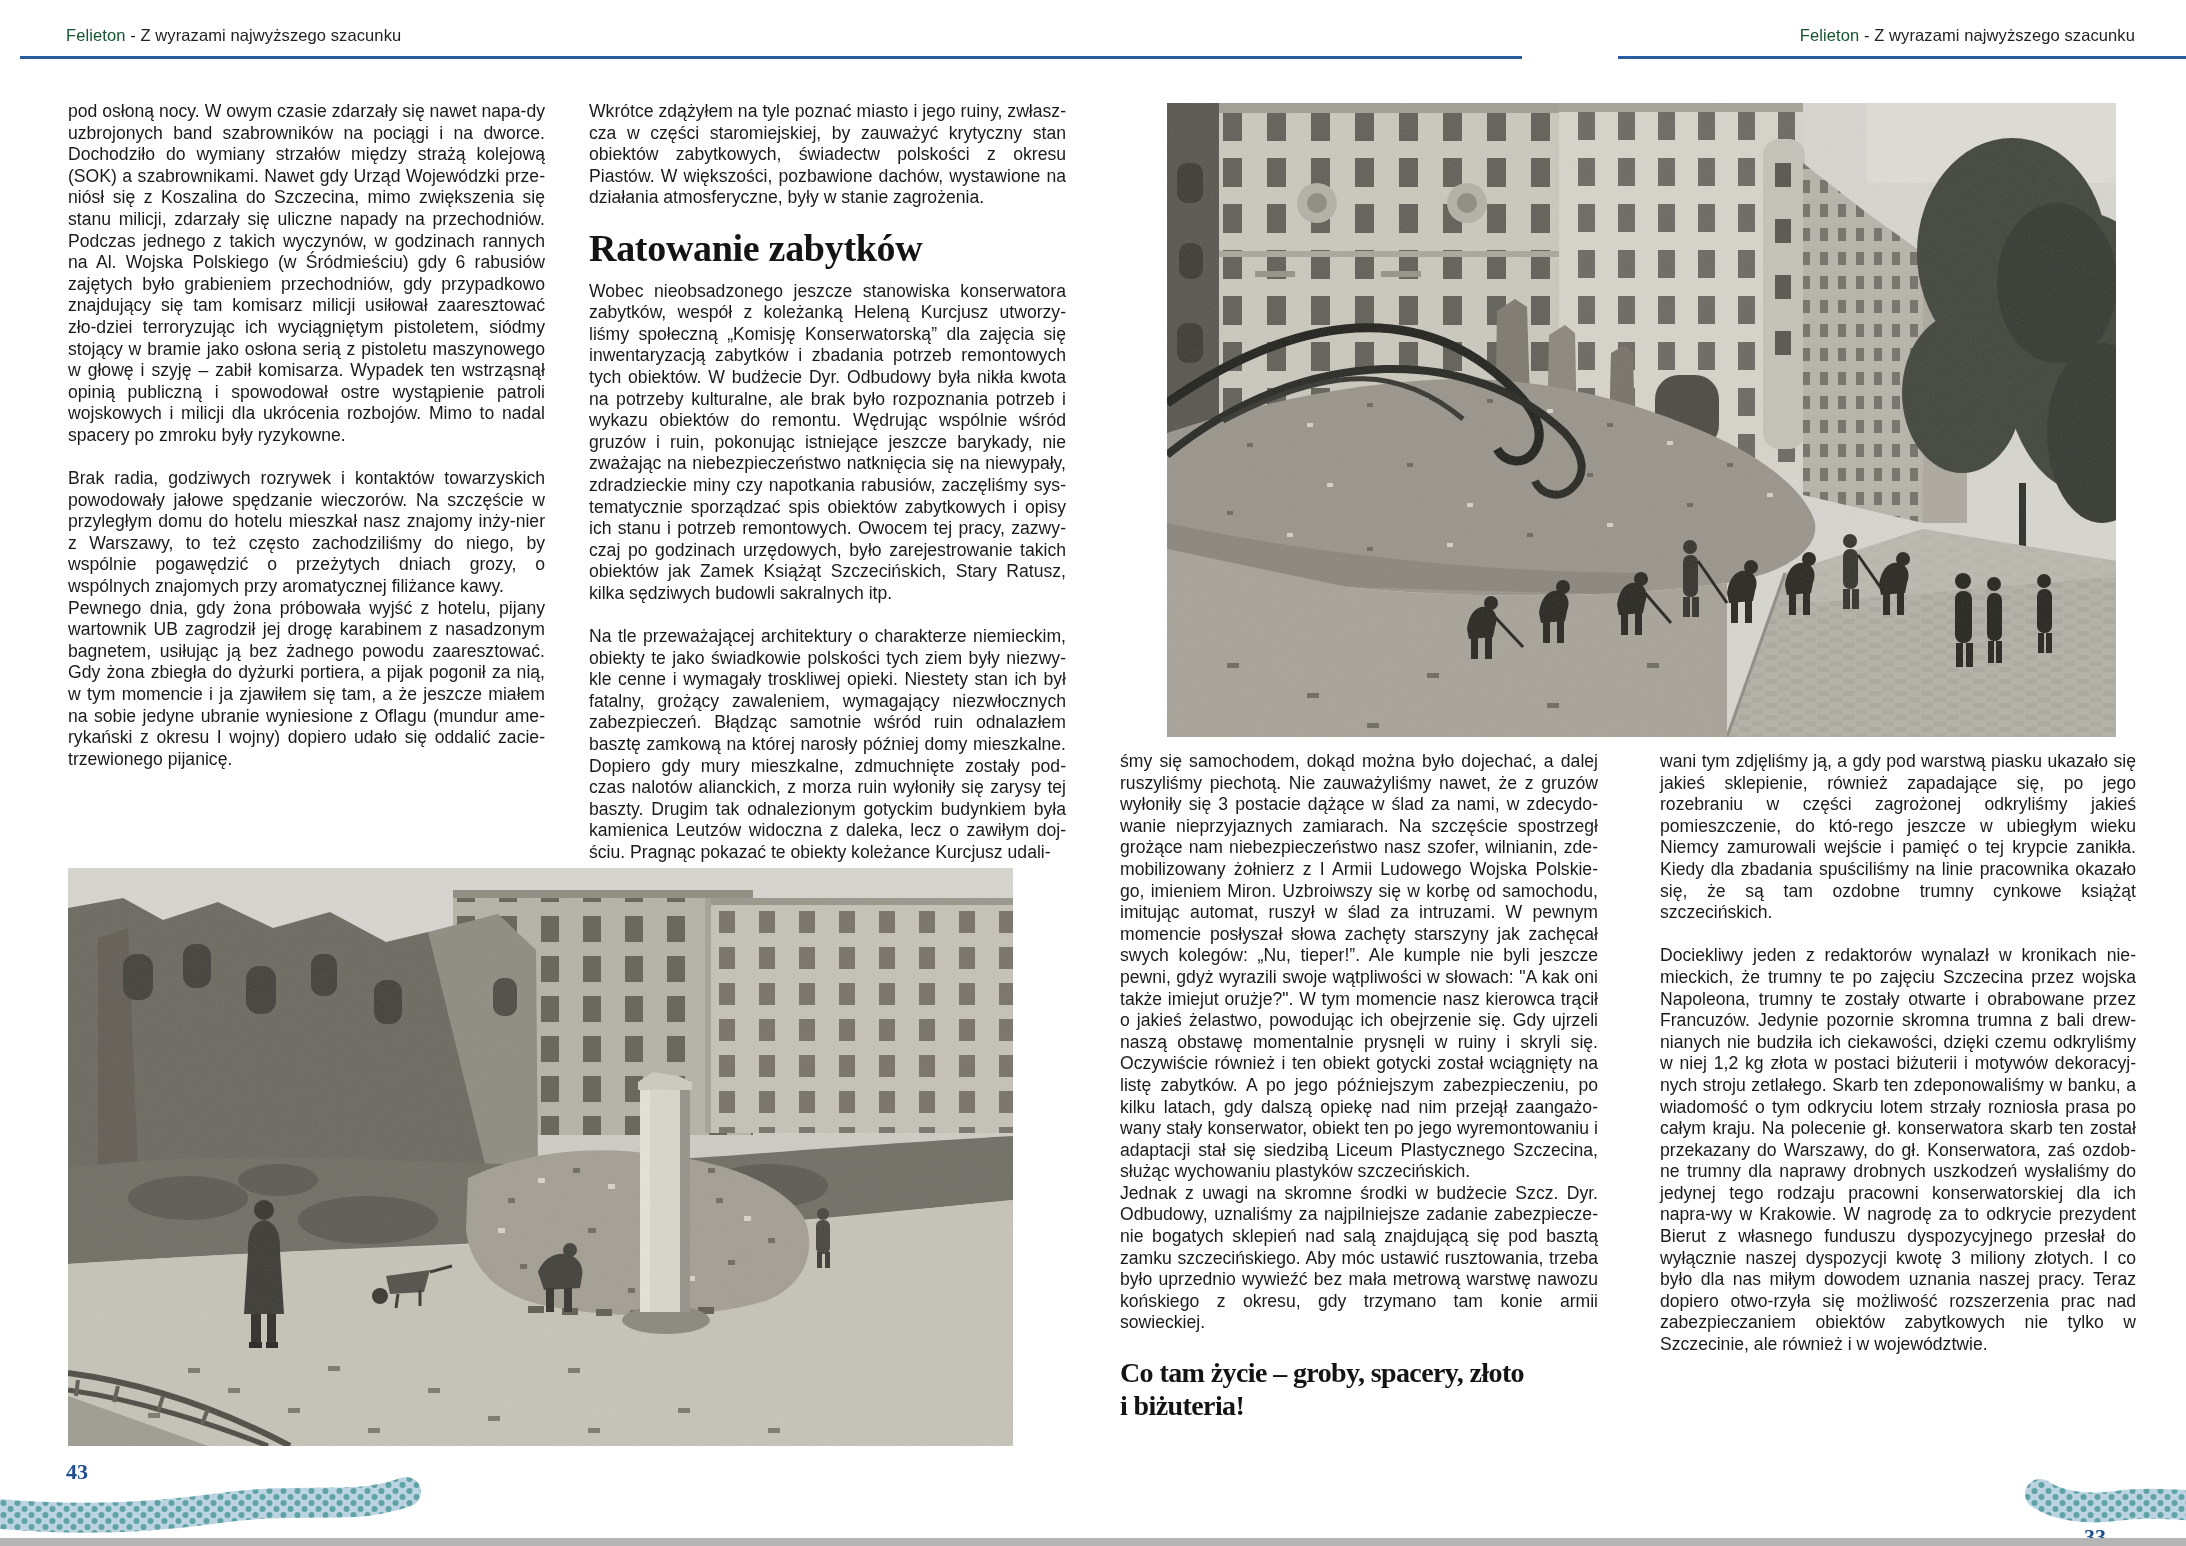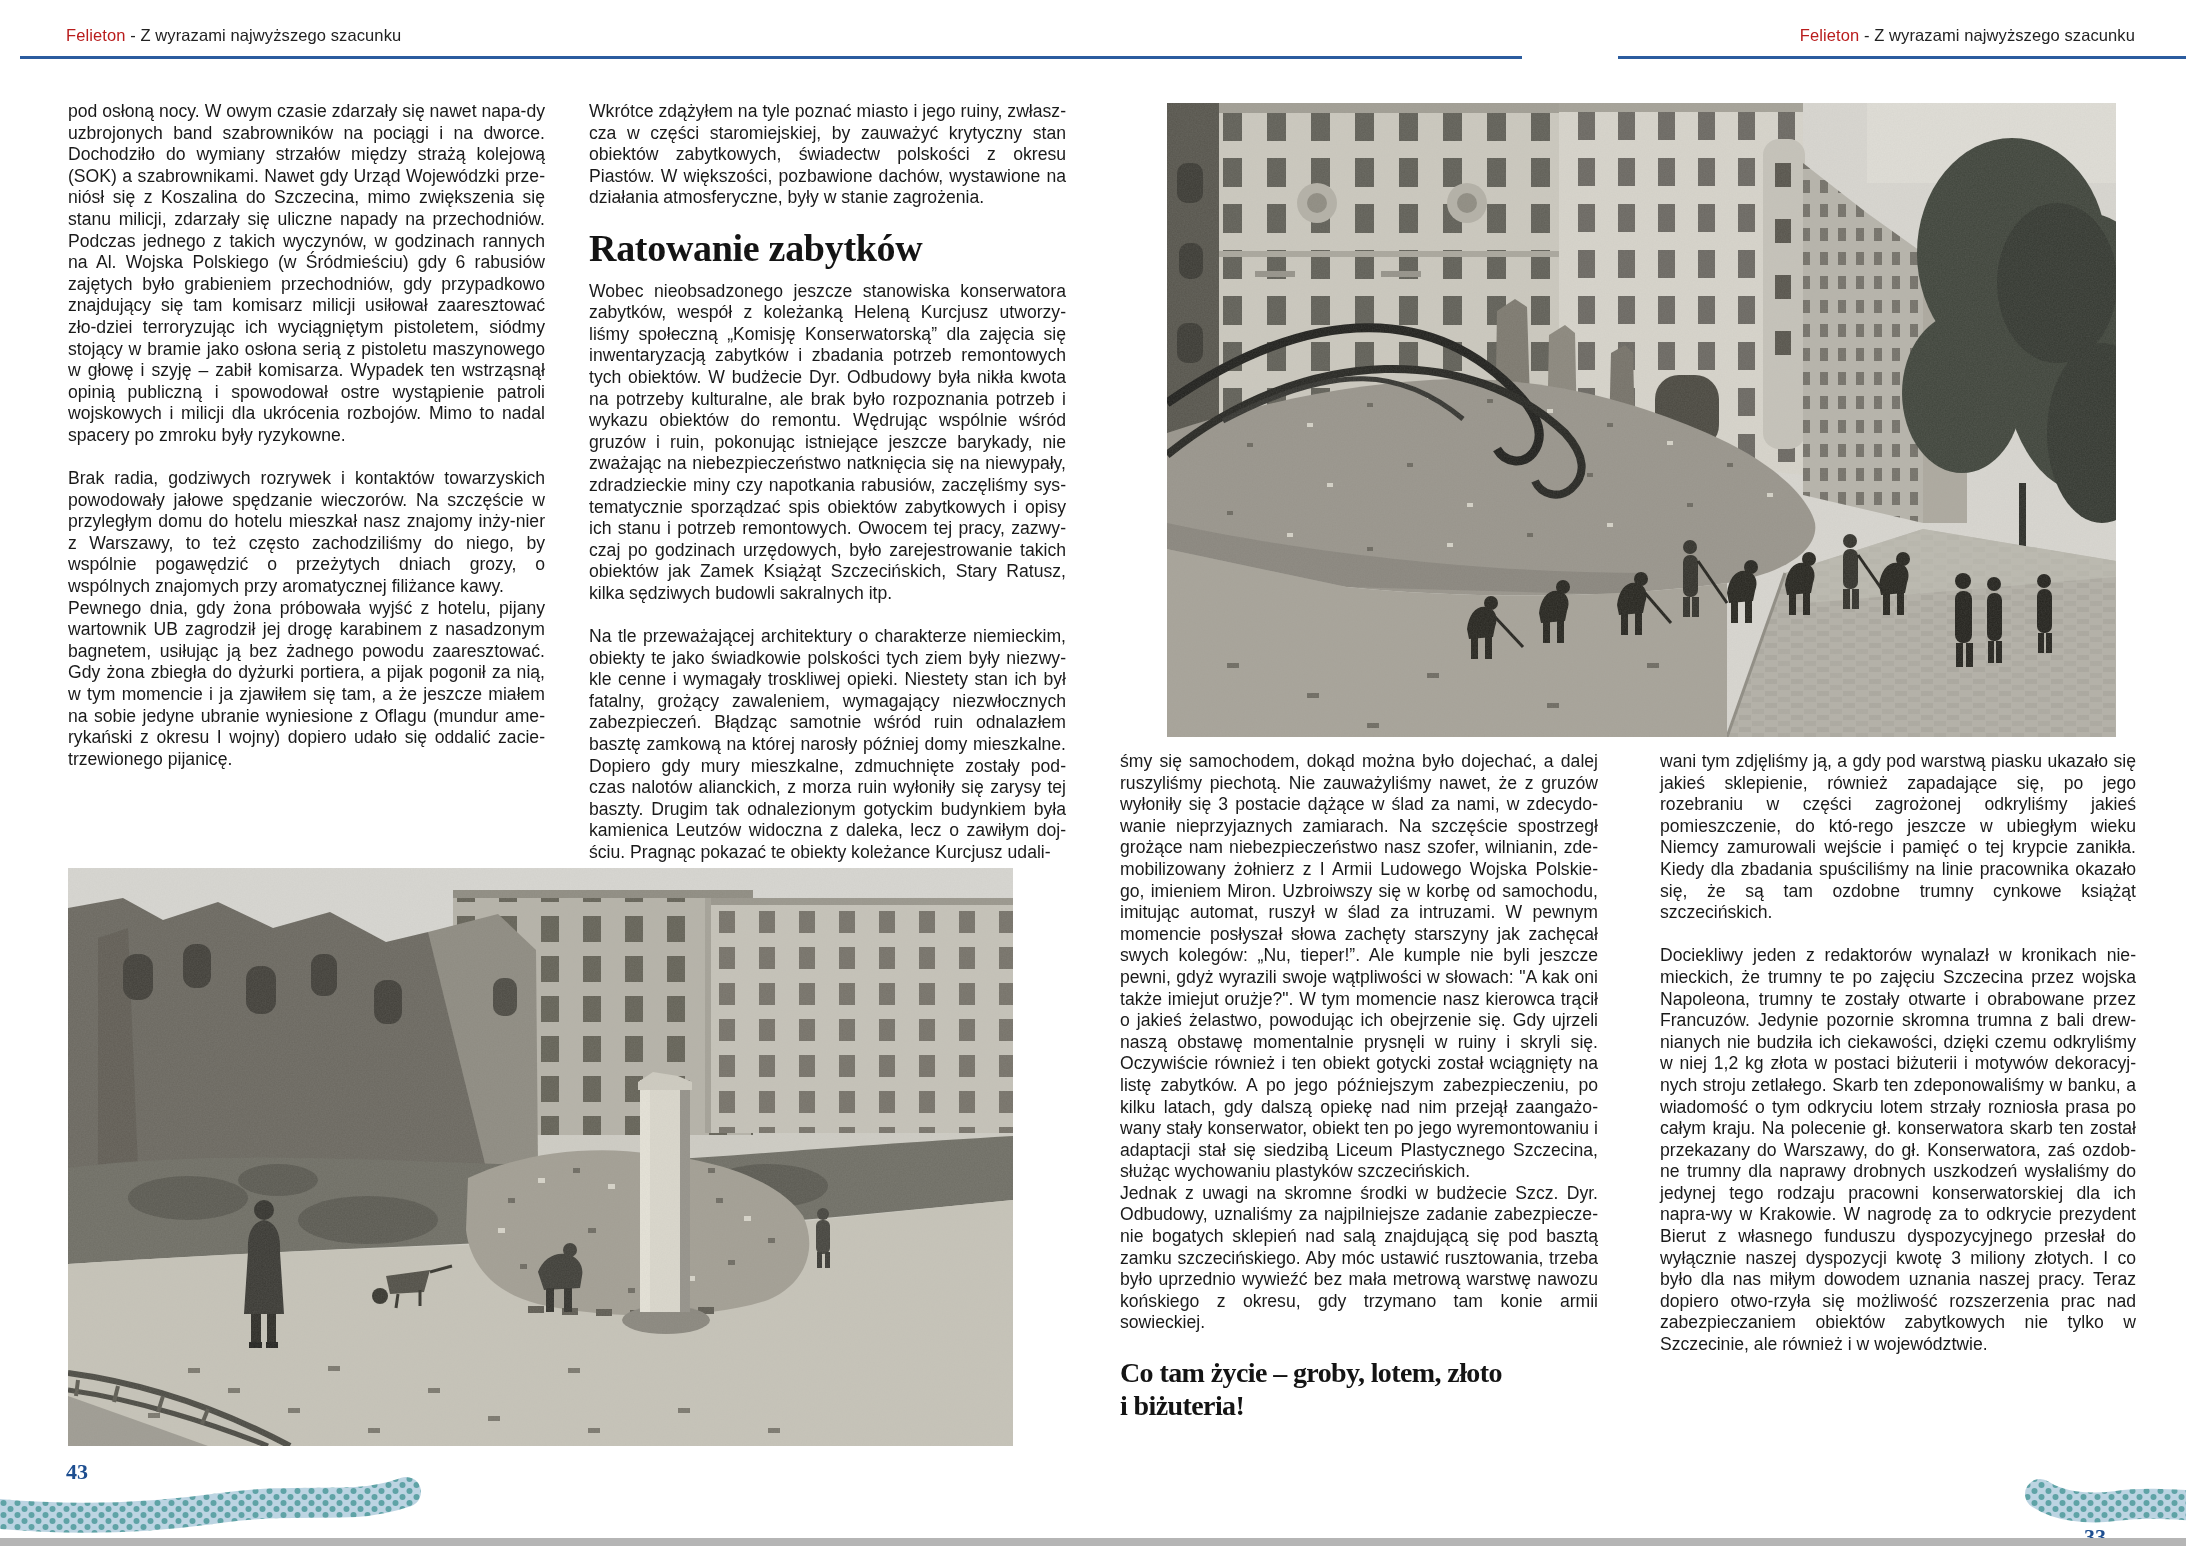--- a/index.html
+++ b/index.html
@@ -6,21 +6,21 @@
   body{
     width:2186px;height:1546px;position:relative;overflow:hidden;
     background:#ffffff;
     font-family:"Liberation Sans",sans-serif;
     color:#181818;
   }
   
   .hdr{position:absolute;top:26px;font-size:16.5px;letter-spacing:.1px;color:#222;white-space:nowrap;}
   .hdr-left{left:66px;}
   .hdr-right{right:51px;text-align:right;}
-  .hdr .accent{color:#b91c1c;}
+  .hdr .accent{color:#14532d;}
   .rule{position:absolute;top:56px;height:3px;background:#2b5c9f;}
   .rule-left{left:20px;width:1502px;}
   .rule-right{left:1618px;width:568px;}
 
   
   .col{
     position:absolute;
     font-size:17.6px;line-height:21.6px;
     text-align:justify;color:#1a1a1a;
   }
@@ -388,21 +388,21 @@
       <circle cx="877" cy="478" r="7"></circle>
     <rect x="871" y="530" width="6" height="20"></rect>
       <rect x="879" y="530" width="6" height="20"></rect>
   </g>
   <rect width="949" height="634" filter="url(#gR)" opacity="0.5"></rect>
 </svg>
 
 <div class="col col-r1">
   <p class="para">śmy się samochodem, dokąd można było dojechać, a dalej ruszyliśmy piechotą. Nie zauważyliśmy nawet, że z gruzów wyłoniły się 3 postacie dążące w ślad za nami, w zdecydo-wanie nieprzyjaznych zamiarach. Na szczęście spostrzegł grożące nam niebezpieczeństwo nasz szofer, wilnianin, zde-mobilizowany żołnierz z I Armii Ludowego Wojska Polskie-go, imieniem Miron. Uzbroiwszy się w korbę od samochodu, imitując automat, ruszył w ślad za intruzami. W pewnym momencie posłyszał słowa zachęty starszyny jak zachęcał swych kolegów: „Nu, tieper!”. Ale kumple nie byli jeszcze pewni, gdyż wyrazili swoje wątpliwości w słowach: "A kak oni także imiejut orużje?". W tym momencie nasz kierowca trącił o jakieś żelastwo, powodując ich obejrzenie się. Gdy ujrzeli naszą obstawę momentalnie prysnęli w ruiny i skryli się. Oczywiście również i ten obiekt gotycki został wciągnięty na listę zabytków. A po jego późniejszym zabezpieczeniu, po kilku latach, gdy dalszą opiekę nad nim przejął zaangażo-wany stały konserwator, obiekt ten po jego wyremontowaniu i adaptacji stał się siedzibą Liceum Plastycznego Szczecina, służąc wychowaniu plastyków szczecińskich.
 Jednak z uwagi na skromne środki w budżecie Szcz. Dyr. Odbudowy, uznaliśmy za najpilniejsze zadanie zabezpiecze-nie bogatych sklepień nad salą znajdującą się pod basztą zamku szczecińskiego. Aby móc ustawić rusztowania, trzeba było uprzednio wywieźć bez mała metrową warstwę nawozu końskiego z okresu, gdy trzymano tam konie armii sowieckiej.</p>
-  <h2 class="section h2-right">Co tam życie – groby, lotem, złoto
+  <h2 class="section h2-right">Co tam życie – groby, spacery, złoto
 i biżuteria!</h2>
 </div>
 
 <div class="col col-r2">
   <p class="para">wani tym zdjęliśmy ją, a gdy pod warstwą piasku ukazało się jakieś sklepienie, również zapadające się, po jego rozebraniu w części zagrożonej odkryliśmy jakieś pomieszczenie, do któ-rego jeszcze w ubiegłym wieku Niemcy zamurowali wejście i pamięć o tej krypcie zanikła. Kiedy dla zbadania spuściliśmy na linie pracownika okazało się, że są tam ozdobne trumny cynkowe książąt szczecińskich.</p>
   <p class="para">Dociekliwy jeden z redaktorów wynalazł w kronikach nie-mieckich, że trumny te po zajęciu Szczecina przez wojska Napoleona, trumny te zostały otwarte i obrabowane przez Francuzów. Jedynie pozornie skromna trumna z bali drew-nianych nie budziła ich ciekawości, dzięki czemu odkryliśmy w niej 1,2 kg złota w postaci biżuterii i motywów dekoracyj-nych stroju zetlałego. Skarb ten zdeponowaliśmy w banku, a wiadomość o tym odkryciu lotem strzały rozniosła prasa po całym kraju. Na polecenie gł. konserwatora skarb ten został przekazany do Warszawy, do gł. Konserwatora, zaś ozdob-ne trumny dla naprawy drobnych uszkodzeń wysłaliśmy do jedynej tego rodzaju pracowni konserwatorskiej dla ich napra-wy w Krakowie. W nagrodę za to odkrycie prezydent Bierut z własnego funduszu dyspozycyjnego przesłał do wyłącznie naszej dyspozycji kwotę 3 miliony złotych. I co było dla nas miłym dowodem uznania naszej pracy. Teraz dopiero otwo-rzyła się możliwość rozszerzenia prac nad zabezpieczaniem obiektów zabytkowych nie tylko w Szczecinie, ale również i w województwie.</p>
 </div>
 
 <div class="pgnum pg-32">43</div>
 <div class="pgnum pg-33">33</div>

